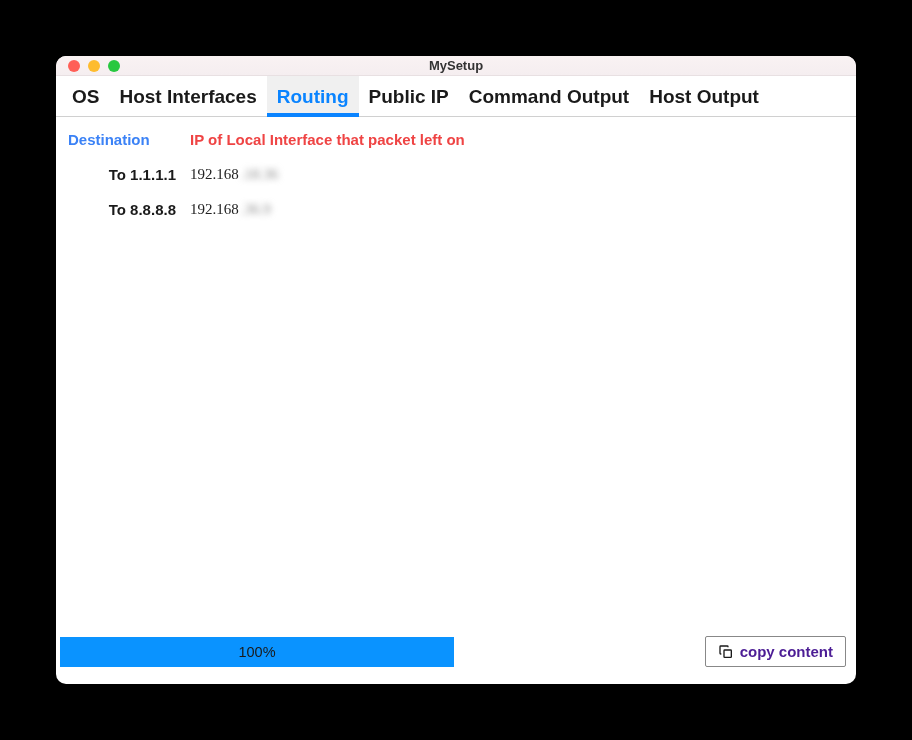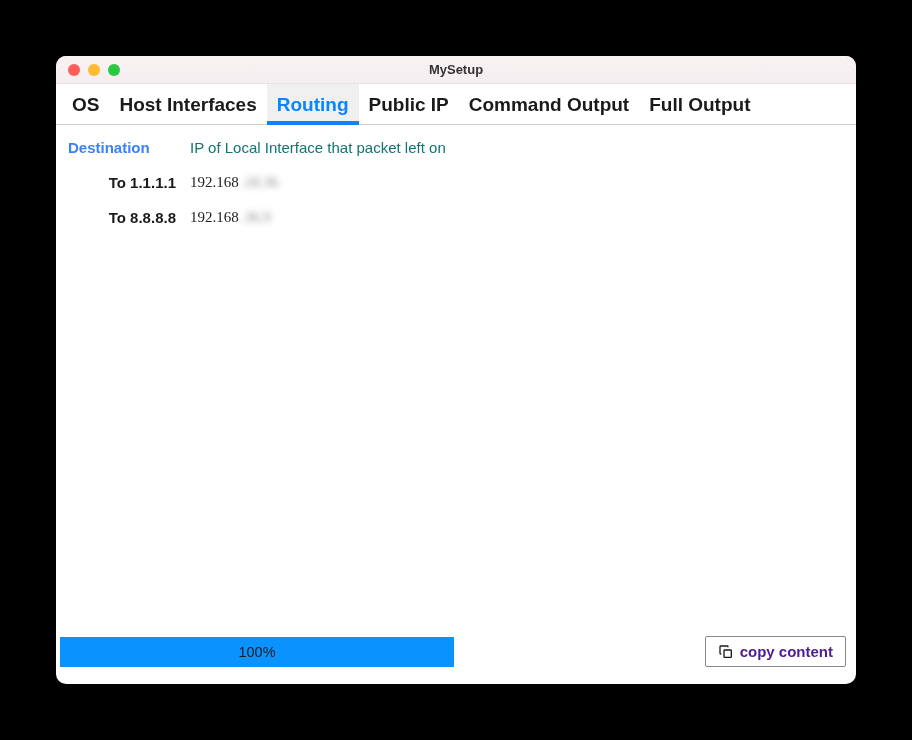--- a/index.html
+++ b/index.html
@@ -23,21 +23,21 @@
       height: 628px;
       background: #fff;
       border-radius: 10px;
       overflow: hidden;
       display: flex;
       flex-direction: column;
       box-shadow: 0 0 0 1px rgba(0,0,0,0.05);
     }
     
     .titlebar {
-      height: 28px;
+      height: 20px;
       background: linear-gradient(#f9f2f3, #f5eef0);
       display: flex;
       align-items: center;
       position: relative;
       border-bottom: 1px solid #e8e0e2;
     }
     
     .traffic-lights {
       display: flex;
       gap: 8px;
@@ -111,22 +111,22 @@
     }
     
     .rt-head-left {
       font-weight: 700;
       text-align: left;
       color: #3b82f6;
       padding-bottom: 18px;
     }
     
     .rt-head-right {
-      font-weight: 400;
-      color: #0f766e;
+      font-weight: 700;
+      color: #ef4444;
       padding-bottom: 18px;
     }
     
     .rt-label {
       font-weight: 700;
       text-align: right;
       color: #1a1a1a;
       padding-bottom: 18px;
     }
     
@@ -194,21 +194,21 @@
     </div>
     <div class="window-title">MySetup</div>
   </div>
 
   <div class="tabs">
     <div class="tab">OS</div>
     <div class="tab">Host Interfaces</div>
     <div class="tab active">Routing</div>
     <div class="tab">Public IP</div>
     <div class="tab">Command Output</div>
-    <div class="tab">Full Output</div>
+    <div class="tab">Host Output</div>
   </div>
 
   <div class="content">
     <div class="routing-table">
       <div class="rt-head-left">Destination</div>
       <div class="rt-head-right">IP of Local Interface that packet left on</div>
 
       <div class="rt-label">To 1.1.1.1</div>
       <div class="rt-value">
         <span>192.168</span>

